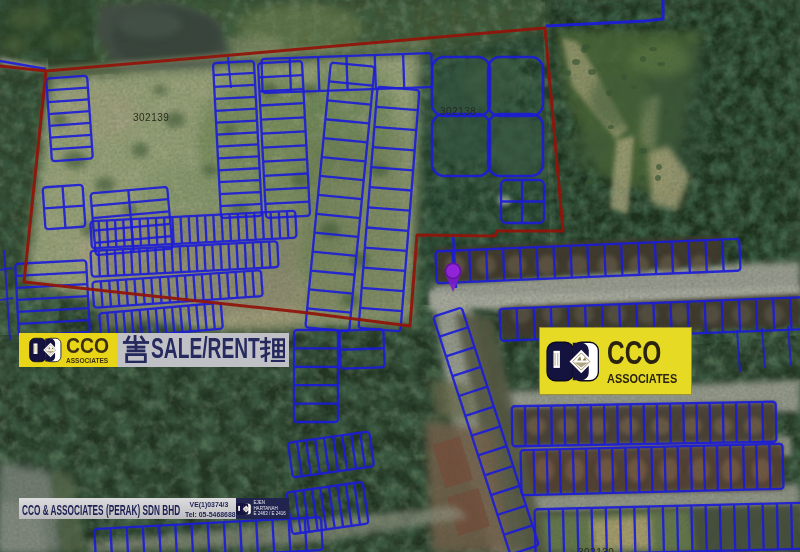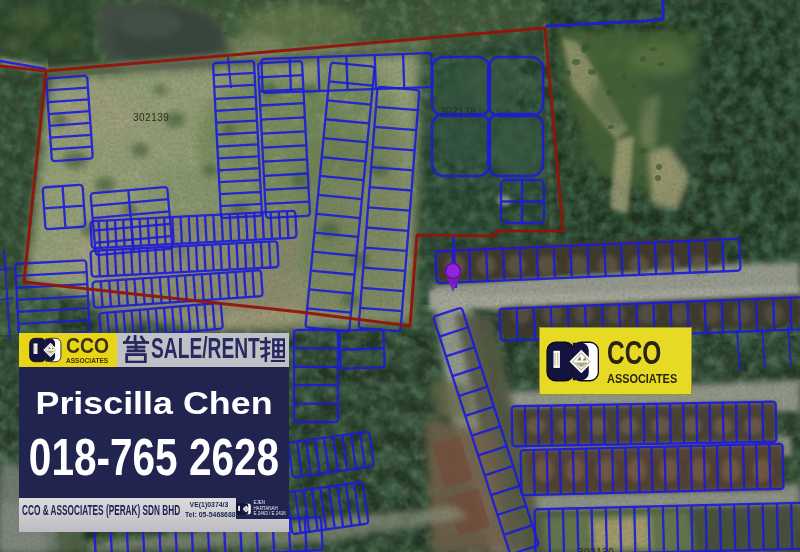--- a/index.html
+++ b/index.html
@@ -11,21 +11,21 @@
 #tb-y{width:98px;height:34px;background:#e9d517;display:flex;align-items:center;padding-left:10px}
 #tb-g{flex:1;height:34px;background:#c0c1c7;display:flex;align-items:flex-end;padding-left:5px}
 #tb-y .txt{margin-left:4px;line-height:1}
 #tb-y .cco{font-weight:bold;font-size:22px;color:#3a2e14;letter-spacing:0;transform:scaleX(0.88);transform-origin:left}
 #tb-y .asc{font-size:8px;color:#3a2e14;font-weight:bold;transform:scaleX(0.82);transform-origin:left;margin-top:0px}
 #sale{display:flex;align-items:center}
 #sale .lat{font-weight:bold;font-size:30px;color:#262a5e;transform:scaleX(0.64);transform-origin:left;margin:0 -61px 2px 1px}
 #navy{position:absolute;left:0;top:34px;width:100%;height:131px;background:#20244f;color:#fff;overflow:hidden}
 #navy .n1{position:absolute;left:50%;top:36px;transform:translate(-50%,-50%) scaleX(1.12);font-size:32px;font-weight:bold;white-space:nowrap}
 #navy .n2{position:absolute;left:50%;top:90px;transform:translate(-50%,-50%) scaleX(0.78);font-size:52px;font-weight:bold;white-space:nowrap}
-#botbar{position:absolute;left:0;top:165px;width:100%;height:34px;background:linear-gradient(#dcdcde,#bdbdc1)}
+#botbar{position:absolute;left:0;top:165px;width:100%;height:21px;background:linear-gradient(#dcdcde,#bdbdc1)}
 #botbar .c1{position:absolute;left:3px;top:3px;font-weight:bold;font-size:15px;color:#1d2152;white-space:nowrap;transform:scaleX(0.55);transform-origin:left}
 #botbar .c2{position:absolute;left:164px;top:2px;width:52px;color:#1d2152;font-weight:bold;font-size:7.5px;line-height:1.3;text-align:center;transform:scaleX(0.92);white-space:nowrap}
 #botbar .c3{position:absolute;right:0;top:0;width:53px;height:21px;background:#20244f;color:#fff;display:flex;align-items:center;justify-content:center;gap:2px}
 #botbar .c3 .t{font-size:4.5px;line-height:1.3;color:#e8e8f0}
 #ybox{left:539px;top:327px;width:153px;height:68px;background:#e7da24;border:1px solid #99922e;display:flex;align-items:center;padding-left:6px;gap:8px}
 #ybox .txt .cco{font-weight:bold;font-size:34px;color:#2a2310;line-height:0.95;transform:scaleX(0.72);transform-origin:left}
 #ybox .txt .asc{font-size:13px;font-weight:bold;color:#2a2310;transform:scaleX(0.84);transform-origin:left;margin-top:2px}
 </style></head>
 <body>
 <div id="stage">
@@ -700,24 +700,20 @@
 <rect x="16" y="3" width="13" height="21"></rect>
 <line x1="16" y1="10" x2="29" y2="10"></line>
                 <line x1="16" y1="17" x2="29" y2="17"></line>
 <line x1="22" y1="3" x2="22" y2="24"></line>
 <line x1="13" y1="29" x2="30" y2="29"></line>
 </g>
             </svg>
           </div>
         </div>
   </div>
-  <div id="navy">
-    <div class="n1">Priscilla Chen</div>
-    <div class="n2">018-765 2628</div>
-  </div>
   <div id="botbar">
     <div class="c1">CCO &amp; ASSOCIATES (PERAK) SDN BHD</div>
     <div class="c2">VE(1)0374/3<br>Tel: 05-5468688</div>
     <div class="c3">
           <svg width="16" height="12" viewBox="0 0 100 76" style="display:block">
 <rect x="2" y="2" width="50" height="72" rx="16" fill="#14123f" stroke="#0a0a20" stroke-width="2.5"></rect>
 <rect x="50" y="2" width="48" height="72" rx="16" fill="#ffffff" stroke="#0a0a20" stroke-width="2.5"></rect>
 <path d="M50 3 h16 a14 14 0 0 1 14 14 v42 a14 14 0 0 1 -14 14 h-16 Z" fill="#14123f"></path>
 <rect x="14" y="18" width="12" height="32" fill="#fff"></rect>
 <g stroke="#a99e5a" stroke-width="1.5">

